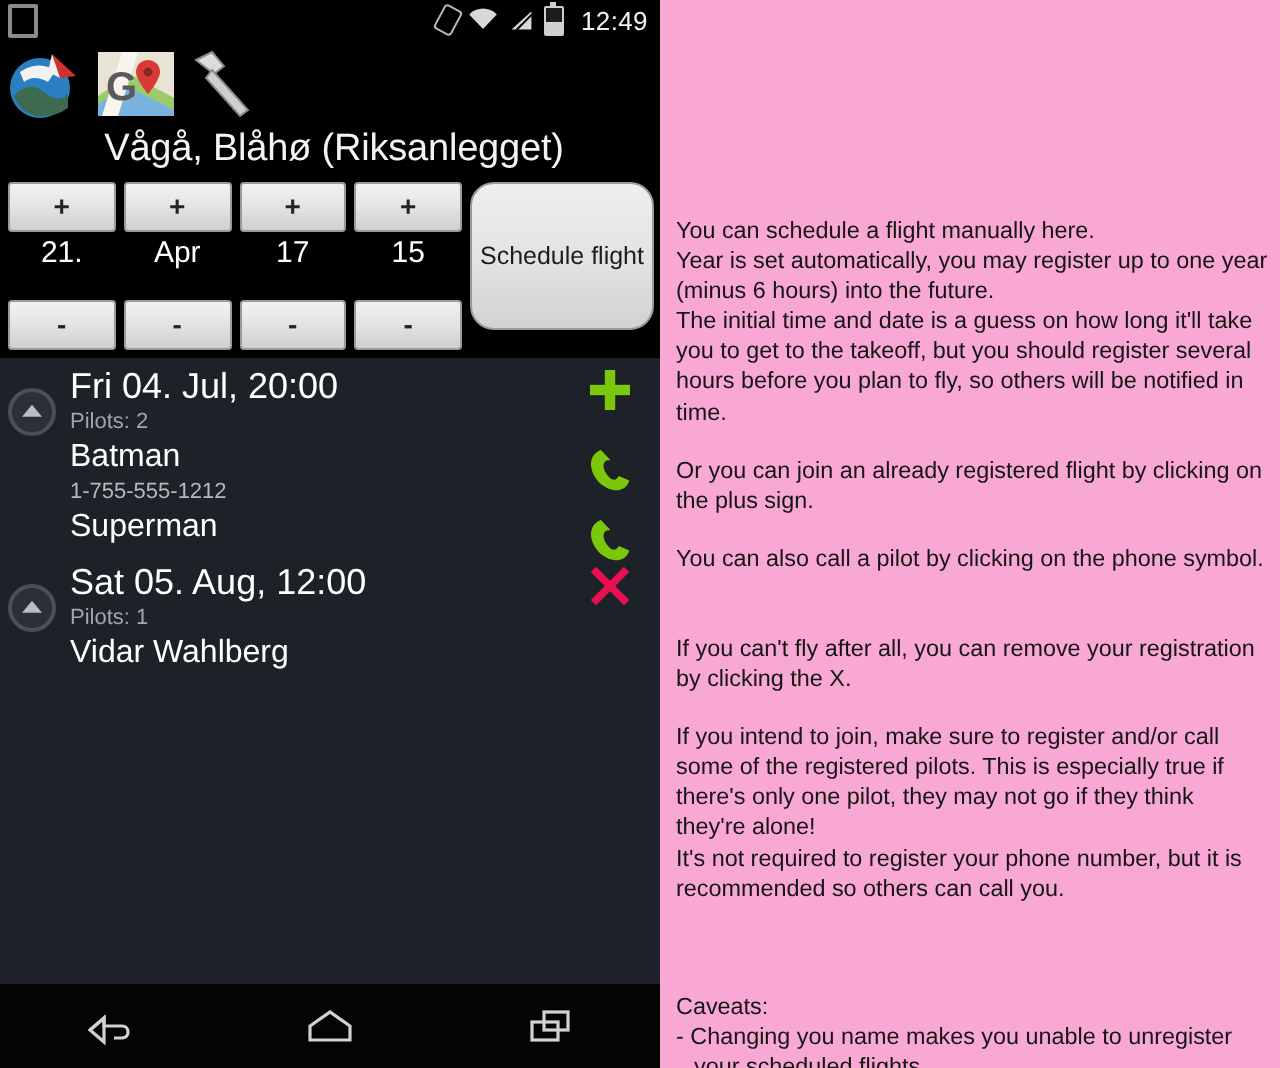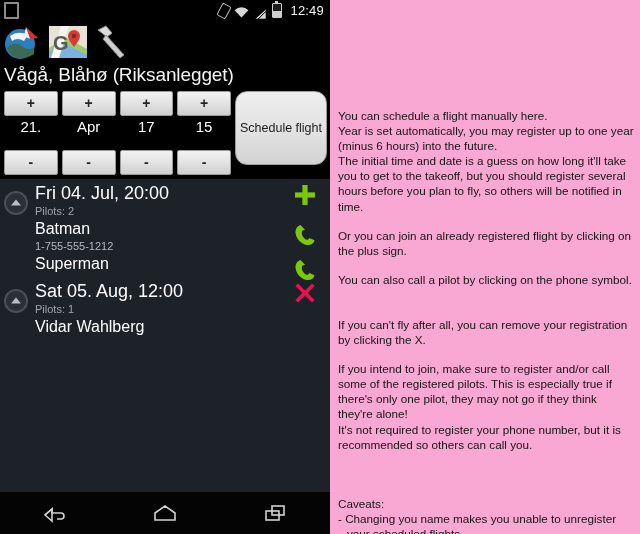--- a/index.html
+++ b/index.html
@@ -37,21 +37,21 @@
     background: #000000;
     display: flex;
     align-items: center;
     padding: 0 6px 0 4px;
     flex: 0 0 20px;
   }
   .sb-left { display: flex; align-items: center; }
   .sb-right {
     margin-left: auto;
     display: flex;
-    align-items: flex-end;
+    align-items: flex-start;
     gap: 5px;
   }
   .sb-clock {
     color: #f2f2f2;
     font-size: 13px;
     letter-spacing: 0.2px;
     margin-left: 3px;
   }
   .sim-icon {
     width: 11px; height: 13px;
@@ -94,20 +94,21 @@
   }
   .app-icon { position: relative; width: 42px; height: 40px; }
 
   
   .takeoff-title {
     color: #f4f4f4;
     font-size: 19px;
     padding: 0 0 3px 4px;
     white-space: nowrap;
     letter-spacing: -0.1px;
+    text-align: center;
   }
 
   
   .sched {
     display: flex;
     align-items: flex-start;
     padding: 2px 3px 4px 4px;
     gap: 4px;
     background: #000000;
   }
@@ -158,21 +159,21 @@
   
   .flight-list {
     flex: 1 1 auto;
     background: #1d2128;
     overflow: hidden;
     position: relative;
   }
   .flight-group { position: relative; }
   .group-head {
     display: flex;
-    align-items: center;
+    align-items: flex-end;
     padding: 4px 0 1px 4px;
     position: relative;
     min-height: 34px;
   }
   .collapse-btn {
     width: 24px; height: 24px;
     border-radius: 50%;
     background: #2b2f36;
     border: 2px solid #4b4f56;
     box-sizing: border-box;

